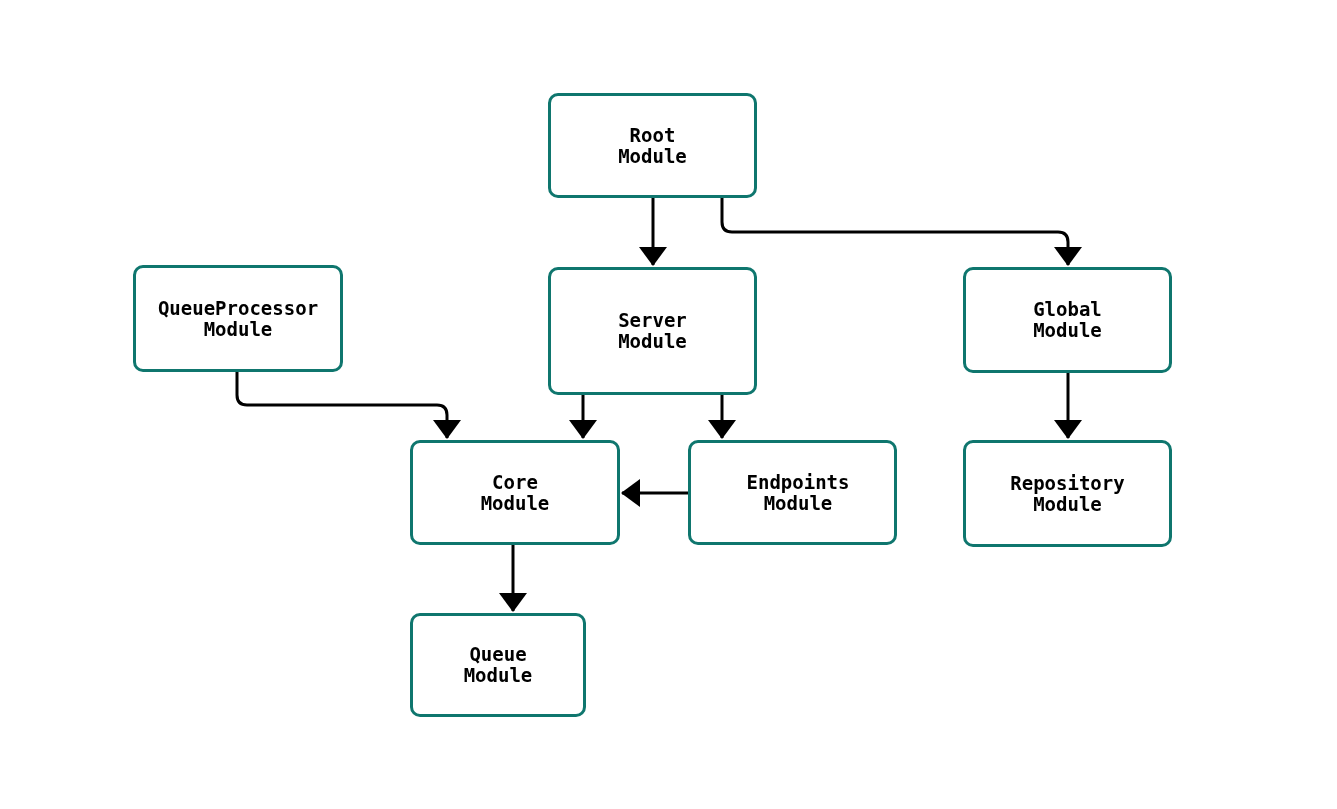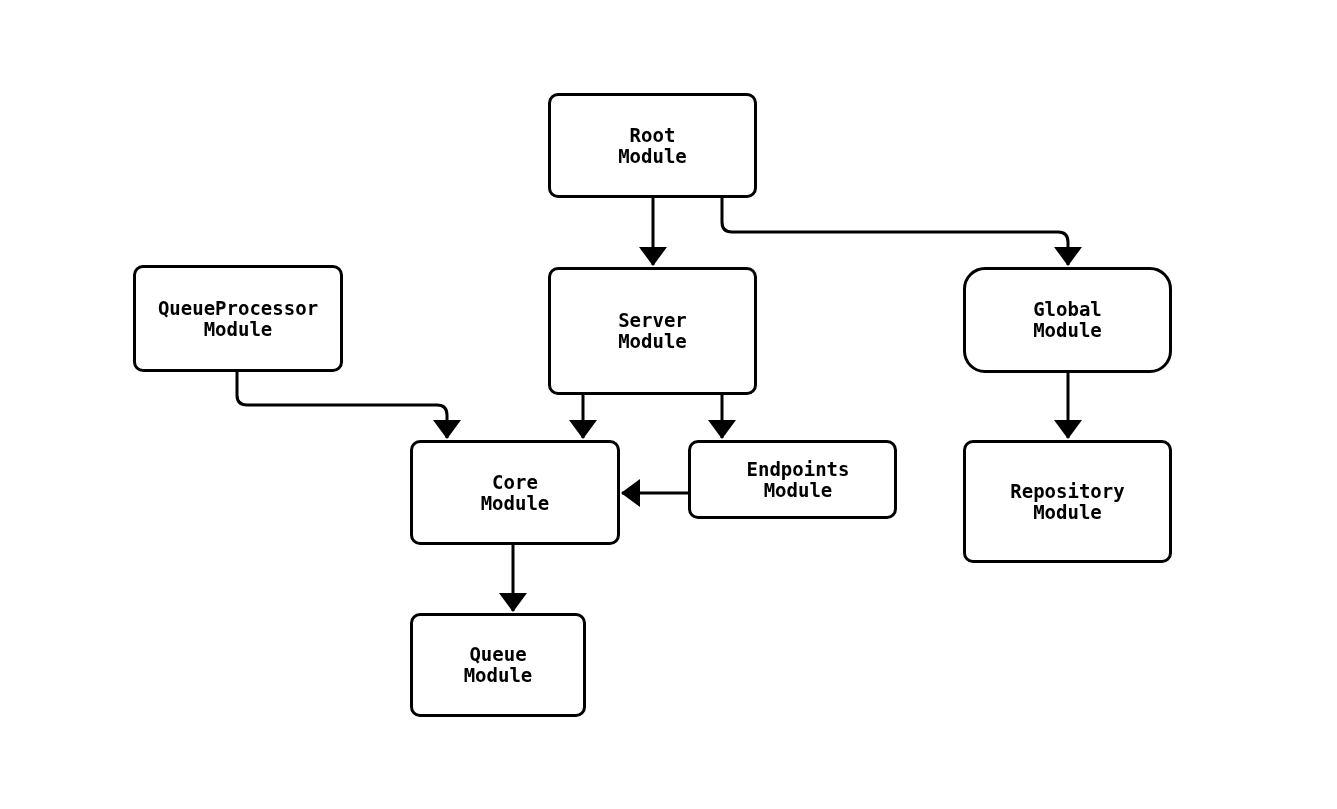--- a/index.html
+++ b/index.html
@@ -22,40 +22,40 @@
   }
   .edge-layer path {
     fill: none;
     stroke: #000000;
     stroke-width: 3;
   }
   .node {
     position: absolute;
     box-sizing: border-box;
     background: #ffffff;
-    border: 3px solid #000000;
+    border: 3px solid #0f766e;
     border-radius: 10px;
     display: flex;
     flex-direction: column;
     align-items: center;
     justify-content: center;
     text-align: left;
     font-weight: bold;
     font-size: 19px;
     line-height: 21px;
     color: #000000;
   }
   
   .n-root        { left: 548px;  top: 93px;  width: 209px; height: 105px; }
   .n-qproc       { left: 133px;  top: 265px; width: 210px; height: 107px; }
   .n-server      { left: 548px;  top: 267px; width: 209px; height: 128px; }
-  .n-global      { left: 963px;  top: 267px; width: 209px; height: 106px; border-radius: 22px; }
+  .n-global      { left: 963px;  top: 267px; width: 209px; height: 106px; }
   .n-core        { left: 410px;  top: 440px; width: 210px; height: 105px; }
-  .n-endpoints   { left: 688px;  top: 440px; width: 209px; height: 79px; padding-left: 11px; }
-  .n-repository  { left: 963px;  top: 440px; width: 209px; height: 123px; }
+  .n-endpoints   { left: 688px;  top: 440px; width: 209px; height: 105px; padding-left: 11px; }
+  .n-repository  { left: 963px;  top: 440px; width: 209px; height: 107px; }
   .n-queue       { left: 410px;  top: 613px; width: 176px; height: 104px; }
 </style>
 </head>
 <body>
 
 <div class="canvas">
 
   <svg class="edge-layer" width="1337" height="809" viewBox="0 0 1337 809" xmlns="http://www.w3.org/2000/svg">
     <defs>
       <marker id="arrow" markerUnits="userSpaceOnUse" viewBox="0 0 19 28" markerWidth="19" markerHeight="28" refX="18" refY="14" orient="auto">

